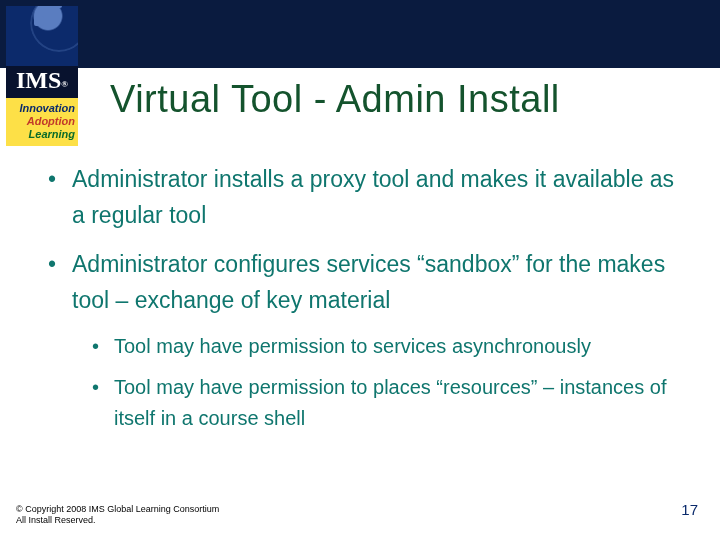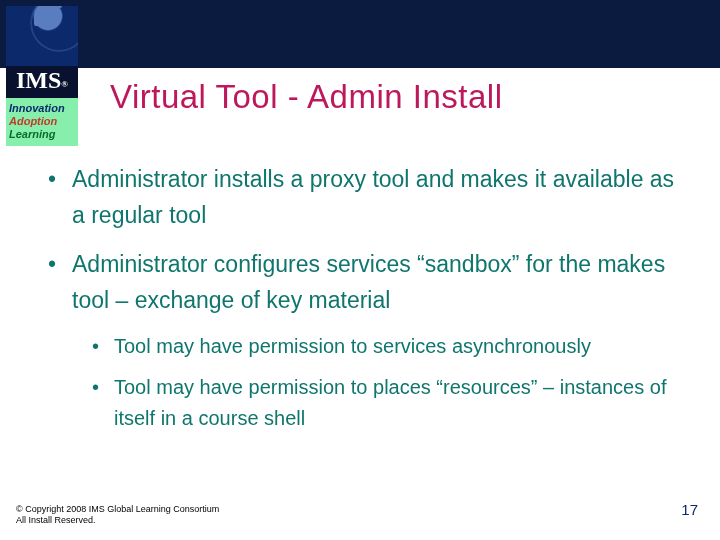--- a/index.html
+++ b/index.html
@@ -19,21 +19,21 @@
     right: 0;
     height: 68px;
     background: #0a1b3f;
   }
   .logo {
     position: absolute;
     top: 6px;
     left: 6px;
     width: 72px;
     height: 140px;
-    background: #86efac;
+    background: #fde047;
     z-index: 2;
   }
   .logo-top {
     position: absolute;
     top: 0; left: 0; right: 0;
     height: 60px;
     background: #0c2a6b;
     overflow: hidden;
   }
   .gear-shape {
@@ -69,34 +69,34 @@
   }
   .logo-ims sup { font-size: 9px; vertical-align: top; position: relative; top:4px;}
   .logo-tagline {
     position: absolute;
     top: 92px;
     left: 0; right: 0;
     padding: 4px 3px 6px 3px;
     font-family: "Comic Sans MS", cursive, sans-serif;
     font-size: 11px;
     line-height: 13px;
-    text-align: left;
+    text-align: right;
     font-style: italic;
     font-weight: bold;
   }
   .tl-1 { color: #0a2a6b; display:block;}
   .tl-2 { color: #c23a2a; display:block;}
   .tl-3 { color: #0a6b2a; display:block;}
   .title {
     position: absolute;
     top: 78px;
     left: 110px;
     right: 30px;
-    color: #be185d;
-    font-size: 33px;
+    color: #14532d;
+    font-size: 38px;
     font-weight: 400;
     letter-spacing: 0.5px;
   }
   ul.bullets {
     position: absolute;
     top: 162px;
     left: 48px;
     right: 40px;
     margin: 0;
     padding: 0;

